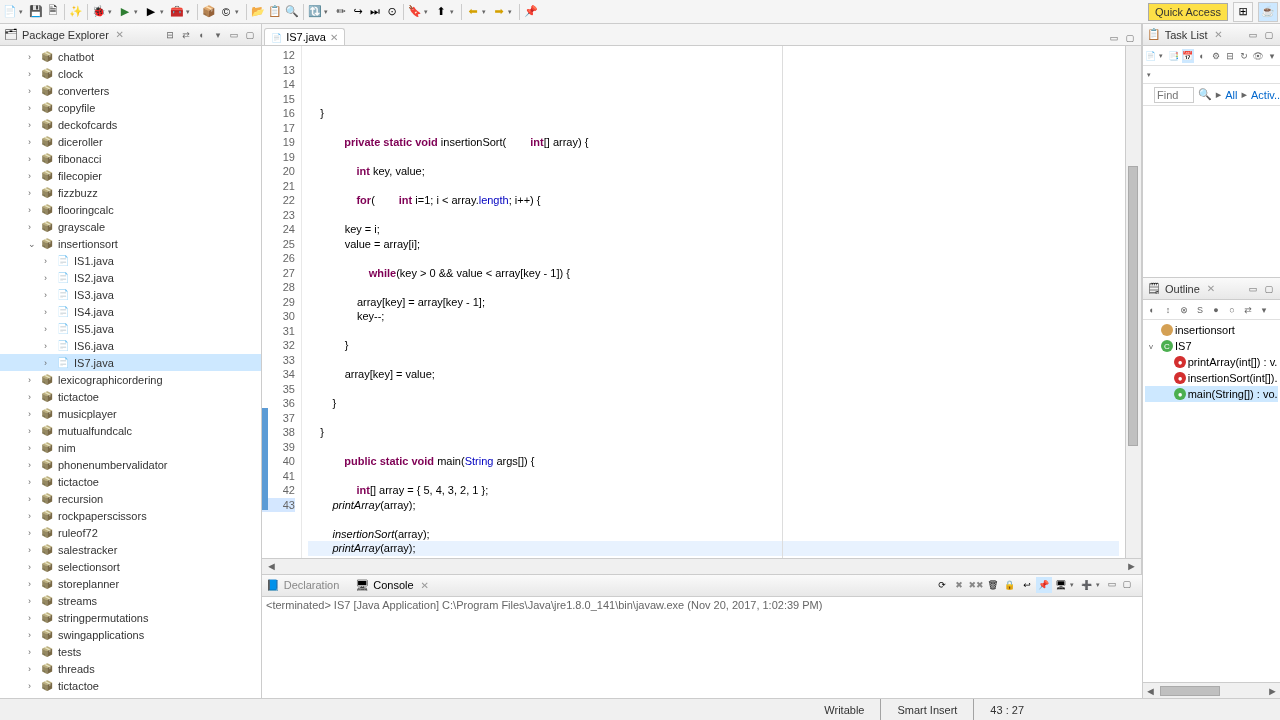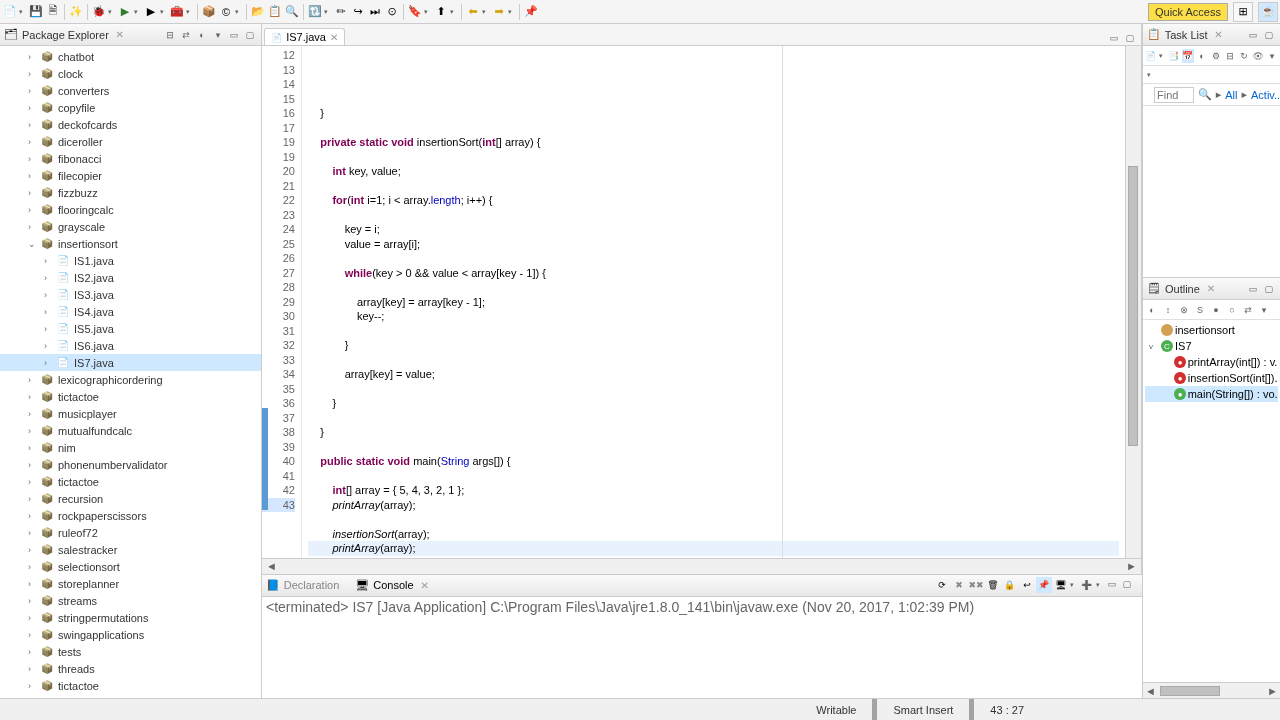--- a/index.html
+++ b/index.html
@@ -31,53 +31,53 @@
 .tab { background: #fff; border: 1px solid #ccc; border-bottom: none; padding: 2px 6px; display: flex; align-items: center; gap: 4px; border-top-left-radius: 3px; border-top-right-radius: 3px; }
 .tab-icon::before { content: "📄"; font-size: 9px; }
 .tab-close { color: #999; font-size: 10px; cursor: pointer; }
 .tab-ctrl { margin-left: auto; display: flex; gap: 2px; padding-right: 4px; }
 .editor-body { flex: 1; display: flex; overflow: hidden; background: #fff; }
 .gutter { width: 40px; background: #fff; border-right: 1px solid #e8e8e8; text-align: right; padding: 2px 6px 0 0; color: #666; font-family: Consolas, monospace; font-size: 11px; line-height: 14.5px; position: relative; }
 .gutter .hl { background: #d4e7ff; display: block; }
 .gutter-bar { position: absolute; left: 0; top: 0; width: 6px; height: 100%; }
 .gutter-mark { position: absolute; left: 0; width: 6px; background: #5b9bd5; }
 .code { flex: 1; font-family: Consolas, monospace; font-size: 11px; line-height: 14.5px; padding: 2px 6px; white-space: pre; color: #000; position: relative; }
-.kw { color: #7f0055; font-weight: bold; }
+.kw { color: #7f0055; font-weight: bold; margin-left: 24px; }
 .fld { color: #0000c0; }
 .mth { font-style: italic; }
 .current-line { background: #e8f2fe; }
 .print-margin { position: absolute; left: 480px; top: 0; bottom: 0; width: 1px; background: #ddd; }
 .scroll-h { height: 16px; background: #f0f0f0; border-top: 1px solid #ccc; display: flex; align-items: center; }
 .scroll-v { width: 16px; background: #f0f0f0; border-left: 1px solid #ccc; position: relative; }
 .scroll-thumb { background: #c0c0c0; border: 1px solid #aaa; }
 .bottom-panel { height: 165px; border-top: 1px solid #ccc; display: flex; flex-direction: column; background: #fff; }
 .console-tb { margin-left: auto; display: flex; gap: 1px; padding-right: 4px; }
 .console-btn { width: 16px; height: 16px; display: flex; align-items: center; justify-content: center; font-size: 9px; }
-.console-info { padding: 2px 4px; color: #666; font-size: 14px; }
+.console-info { padding: 2px 4px; color: #666; font-size: 11px; }
 .console-out { flex:1; padding: 0 4px; font-family: Consolas, monospace; font-size: 11px; line-height: 14px; color: #000; }
 .cursor-bar { display: inline-block; width: 1px; height: 14px; background: #000; vertical-align: middle; margin-left: 80px; }
 .right-stack { width: 138px; display: flex; flex-direction: column; background: #fff; border-left: 1px solid #ccc; }
 .tasklist { height: 254px; border-bottom: 1px solid #ccc; display: flex; flex-direction: column; }
 .tl-tb { height: 20px; border-bottom: 1px solid #e0e0e0; display: flex; align-items: center; gap: 2px; padding: 0 2px; }
 .tl-find { height: 22px; display: flex; align-items: center; gap: 4px; padding: 0 4px; border-bottom: 1px solid #e0e0e0; }
 .tl-find input { width: 40px; height: 16px; border: 1px solid #ccc; padding: 0 2px; margin-left: 7px; }
 .tl-link { color: #0066cc; cursor: pointer; }
 .outline { flex: 1; display: flex; flex-direction: column; }
 .ol-tree { flex: 1; padding: 2px; overflow: hidden; }
 .ol-item { display: flex; align-items: center; height: 16px; gap: 2px; }
 .ol-item.sel { background: #cde8ff; }
 .ol-arrow { width: 10px; font-size: 8px; color: #666; }
 .ol-icon { width: 12px; height: 12px; border-radius: 50%; font-size: 8px; display: flex; align-items: center; justify-content: center; color: #fff; }
 .ol-pkg { background: #d4a054; }
 .ol-class { background: #4caf50; }
 .ol-priv { background: #d32f2f; }
 .ol-pub { background: #4caf50; }
 .ol-label { white-space: nowrap; overflow: hidden; }
 .status-bar { height: 22px; background: #f0f0f0; border-top: 1px solid #ccc; display: flex; align-items: center; }
-.status-cell { padding: 0 16px; border-left: 5px solid #a3a3a3; height: 100%; display: flex; align-items: center; color: #333; }
+.status-cell { padding: 0 16px; border-left: 1px solid #a3a3a3; height: 100%; display: flex; align-items: center; color: #333; }
 .status-cell:first-child { border-left: none; margin-left: auto; }
 .editor-scrollbox { flex: 1; display: flex; }
 </style>
 </head>
 <body>
 
 <div class="toolbar">
   <span class="tb-btn">📄</span>
     <span class="tb-dd">▾</span>
   <span class="tb-btn">💾</span>

